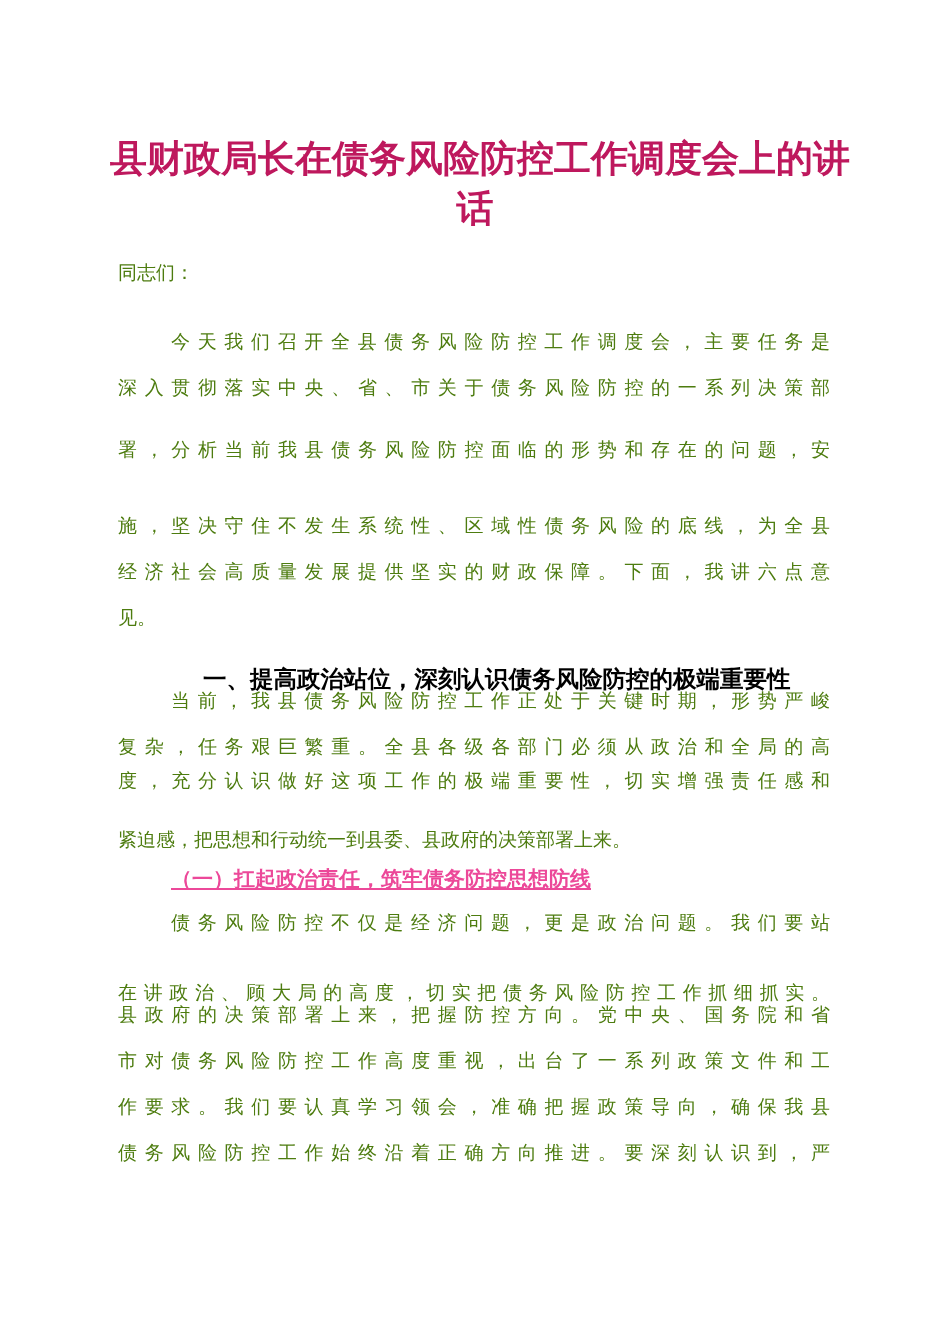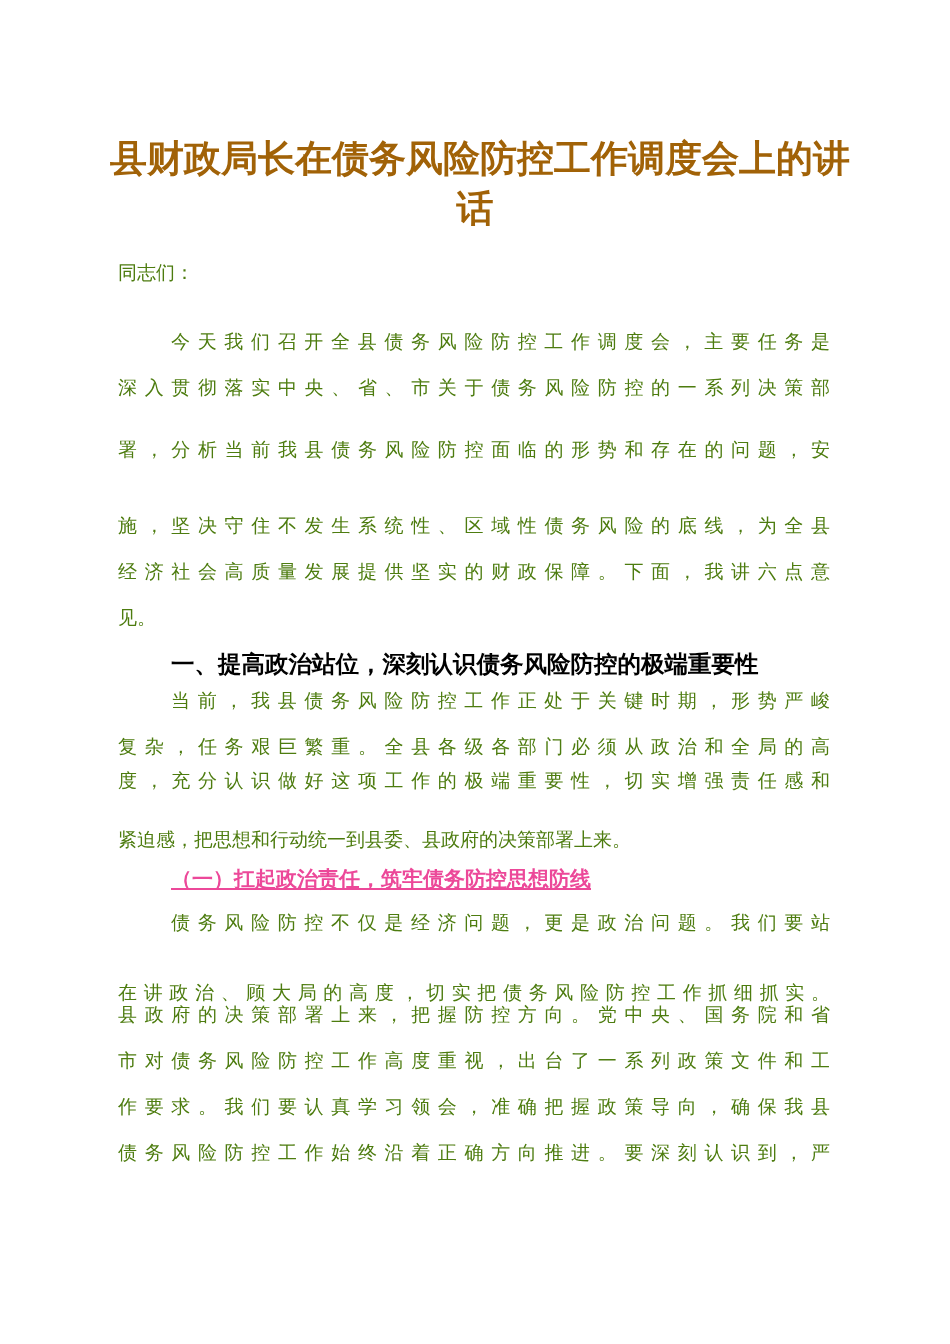--- a/index.html
+++ b/index.html
@@ -21,21 +21,21 @@
     .title {
       position: absolute;
       left: 110px;
       width: 730px;
       text-align: center;
       font-family: "DejaVu Serif", serif;
       font-weight: bold;
       font-size: 37px;
       line-height: 50px;
       letter-spacing: 0px;
-      color: #a16207;
+      color: #be185d;
       white-space: nowrap;
     }
     .line {
       position: absolute;
       left: 118px;
       width: 712px;
       font-size: 19px;
       line-height: 30px;
       white-space: nowrap;
       color: #4d7c0f;
@@ -75,21 +75,21 @@
 
   <div class="line last" style="top:257px;">同志们：</div>
 
   <div class="line indent" style="top:326px;">今天我们召开全县债务风险防控工作调度会，主要任务是</div>
   <div class="line" style="top:372px;">深入贯彻落实中央、省、市关于债务风险防控的一系列决策部</div>
   <div class="line" style="top:418px;margin-top:16px;">署，分析当前我县债务风险防控面临的形势和存在的问题，安</div>
   <div class="line" style="top:510px;">施，坚决守住不发生系统性、区域性债务风险的底线，为全县</div>
   <div class="line" style="top:556px;">经济社会高质量发展提供坚实的财政保障。下面，我讲六点意</div>
   <div class="line last" style="top:602px;">见。</div>
 
-  <div class="h1" style="top:649px;">一、提高政治站位，深刻认识债务风险防控的极端重要性</div>
+  <div class="h1" style="top:664px;margin-left:32px;">一、提高政治站位，深刻认识债务风险防控的极端重要性</div>
 
   <div class="line indent" style="top:685px;">当前，我县债务风险防控工作正处于关键时期，形势严峻</div>
   <div class="line" style="top:731px;">复杂，任务艰巨繁重。全县各级各部门必须从政治和全局的高</div>
   <div class="line" style="top:765px;">度，充分认识做好这项工作的极端重要性，切实增强责任感和</div>
   <div class="line last" style="top:824px;">紧迫感，把思想和行动统一到县委、县政府的决策部署上来。</div>
 
   <div class="h2" style="top:864px;">（一）扛起政治责任，筑牢债务防控思想防线</div>
 
   <div class="line indent" style="top:907px;">债务风险防控不仅是经济问题，更是政治问题。我们要站</div>
   <div class="line" style="top:953px;margin-top:24px;">在讲政治、顾大局的高度，切实把债务风险防控工作抓细抓实。</div>

